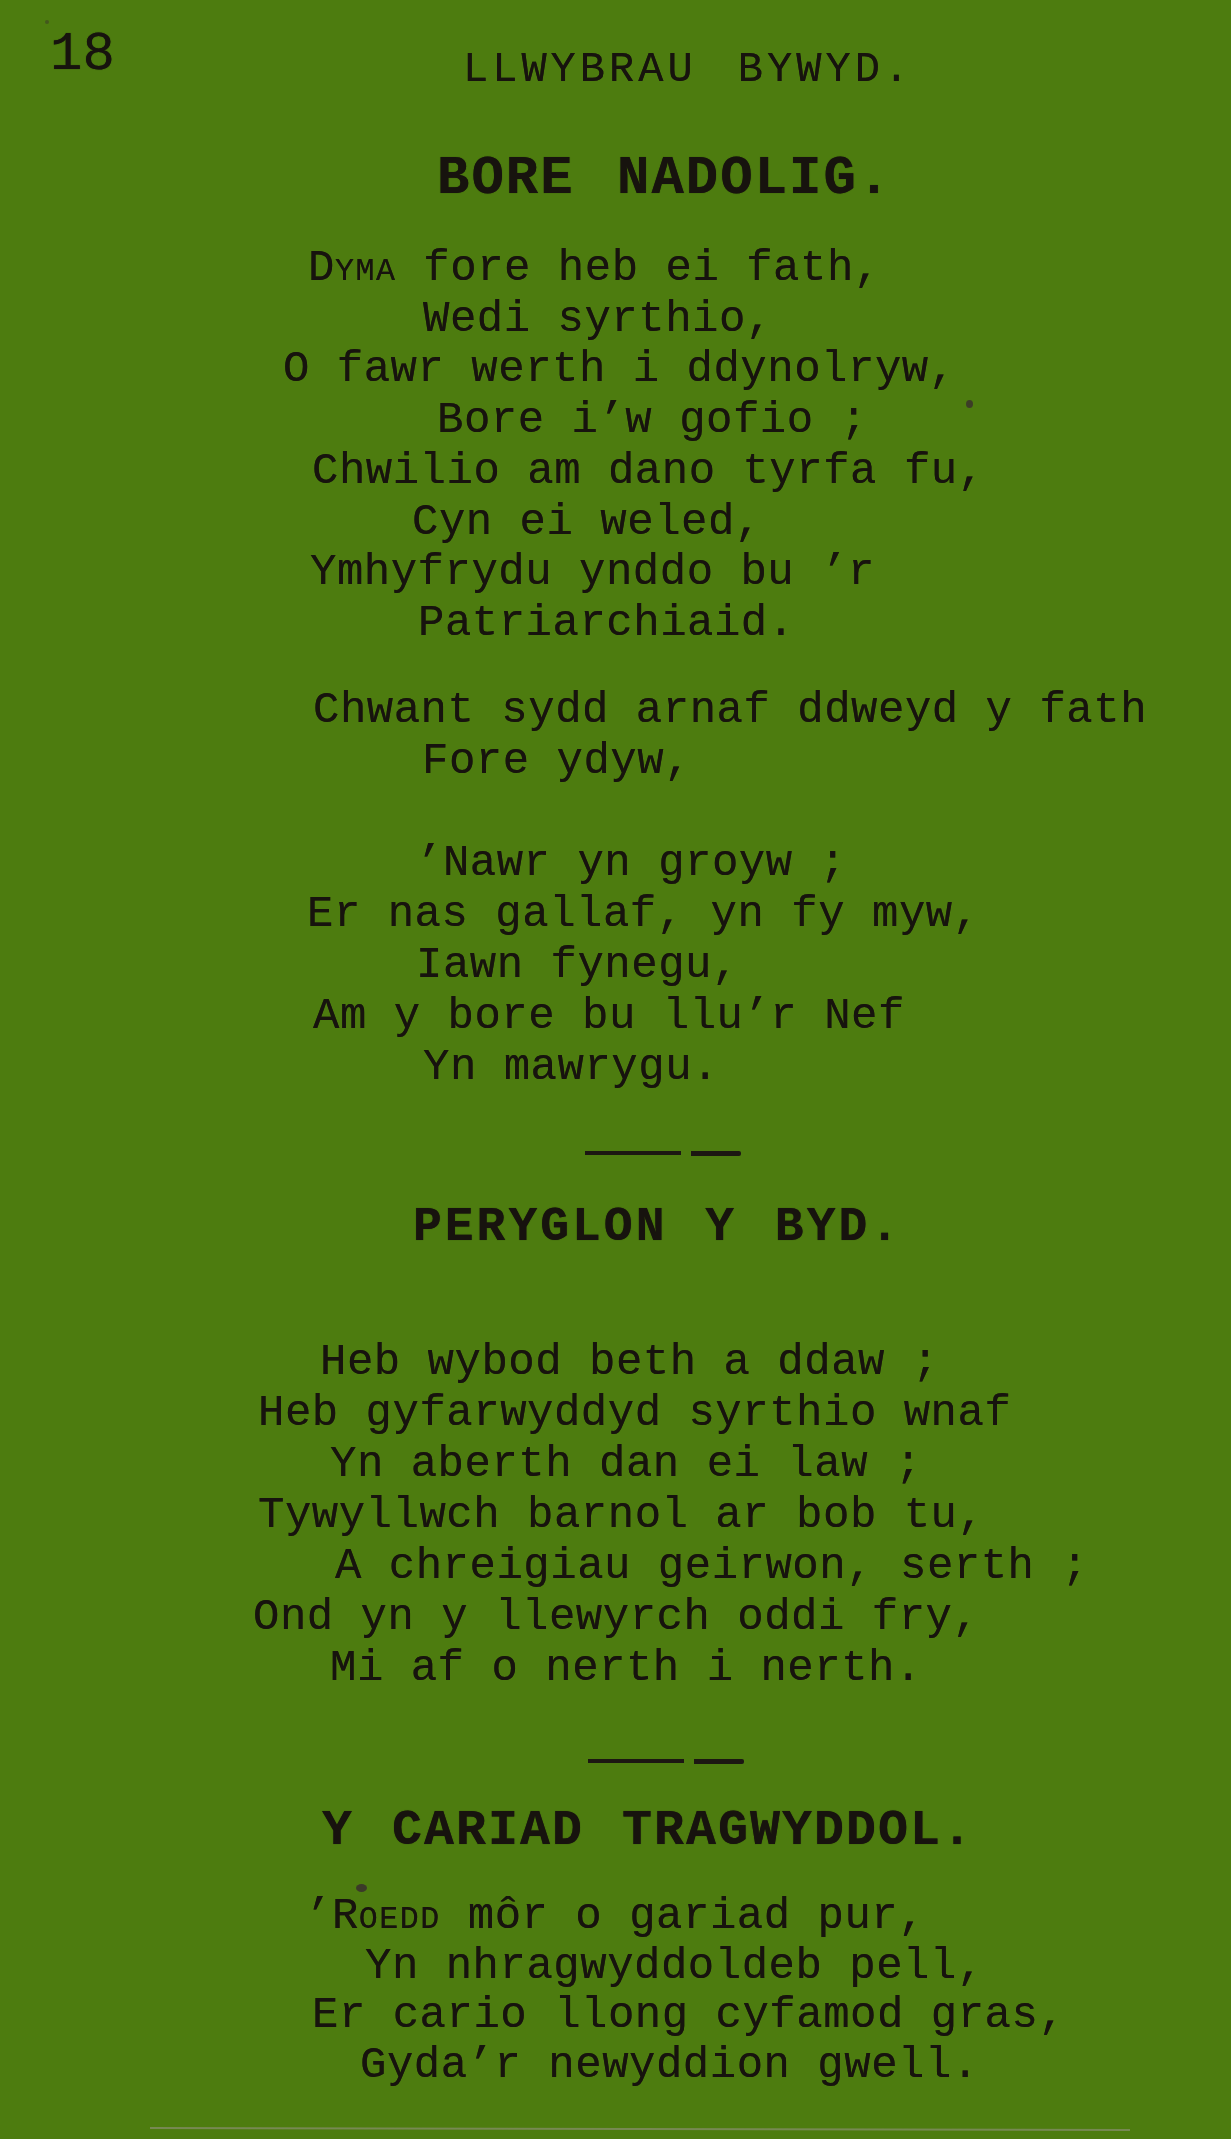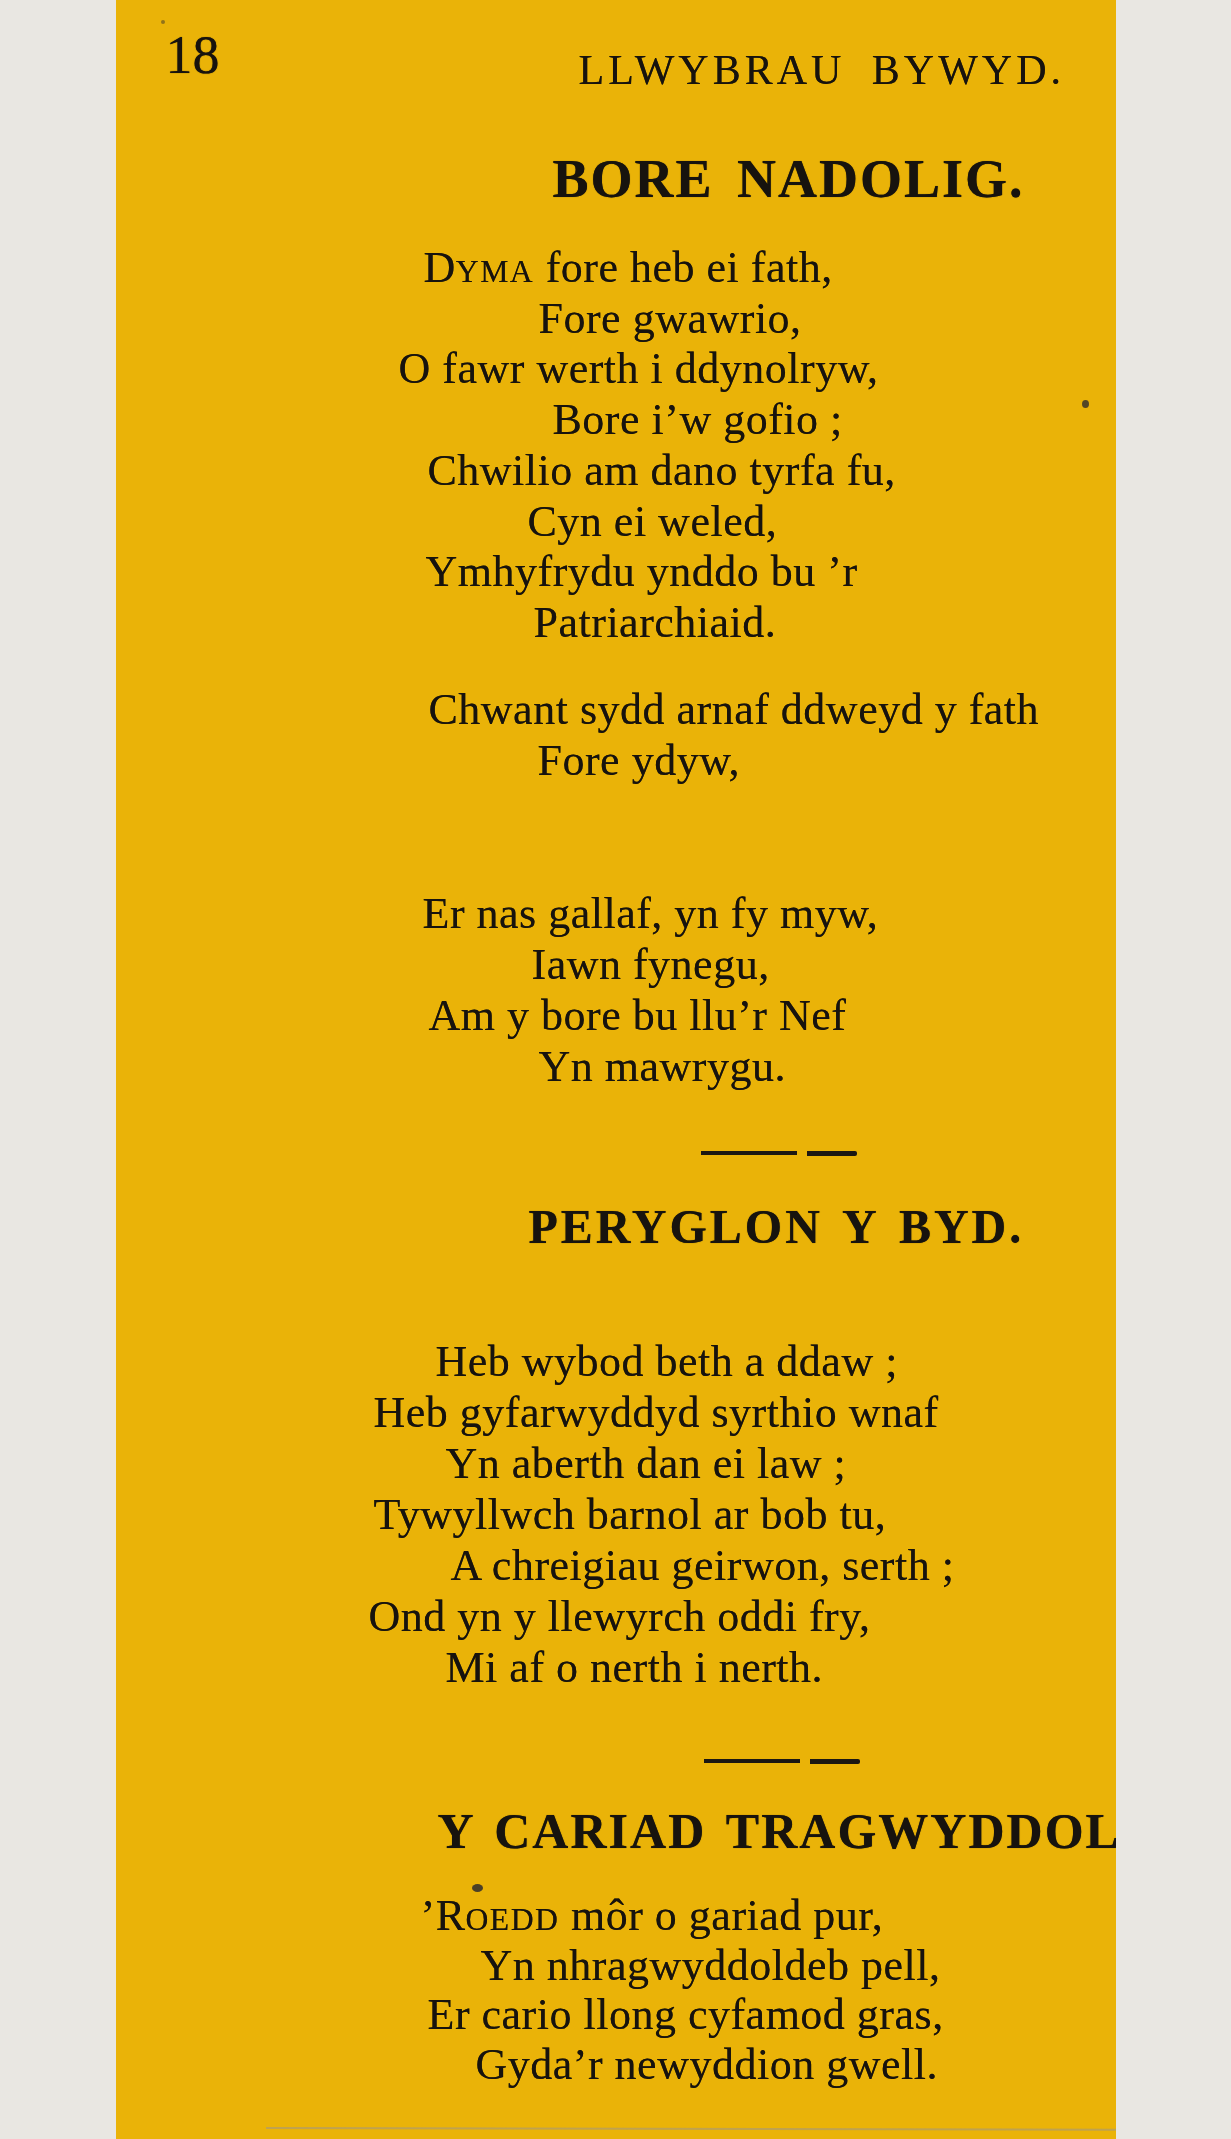--- a/index.html
+++ b/index.html
@@ -1,22 +1,22 @@
 <!DOCTYPE html>
 <html><head>
 <meta charset="utf-8">
 <style>
   html,body{margin:0;padding:0;background:#e9e7e2;}
   .page{
     position:relative;
-    width:1000px;height:2139px;
+    width:1231px;height:2139px;
     margin:0 auto;
-    background:#eab308;
+    background:#4d7c0f;
     overflow:hidden;
-    font-family:Liberation Serif, serif;
+    font-family:Liberation Mono, monospace;
     color:#17130e;
   }
   .page-number{
     position:absolute;left:50px;top:28px;
     font-size:54px;line-height:1;
     text-shadow:0 0 0.8px rgba(20,15,10,.9);
   }
   .running-header{
     position:absolute;left:463px;top:49px;
     font-size:42px;line-height:1;
@@ -57,31 +57,32 @@
 <div class="page">
 
   <div class="page-number">18</div>
 
   <div class="running-header">LLWYBRAU BYWYD.</div>
 
   <div class="heading heading-1">BORE NADOLIG.</div>
 
   <div class="stanza">
       <div class="poem-line" style="left: 308px; top: 246px; text-align: right;"><span>D</span><span class="sc">YMA</span><span> fore heb ei fath,</span></div>
-      <div class="poem-line" style="left: 423px; top: 297px;">Fore gwawrio,</div>
+      <div class="poem-line" style="left: 423px; top: 297px;">Wedi syrthio,</div>
       <div class="poem-line" style="left: 283px; top: 347px;">O fawr werth i ddynolryw,</div>
       <div class="poem-line" style="left: 437px; top: 398px;">Bore i’w gofio ;</div>
       <div class="poem-line" style="left: 312px; top: 449px;">Chwilio am dano tyrfa fu,</div>
       <div class="poem-line" style="left: 412px; top: 500px;">Cyn ei weled,</div>
       <div class="poem-line" style="left: 310px; top: 550px;">Ymhyfrydu ynddo bu ’r</div>
       <div class="poem-line" style="left: 418px; top: 601px;">Patriarchiaid.</div>
     </div>
   <div class="stanza">
       <div class="poem-line" style="left: 313px; top: 688px;">Chwant sydd arnaf ddweyd y fath</div>
       <div class="poem-line" style="left: 422px; top: 739px;">Fore ydyw,</div>
+      <div class="poem-line" style="left: 416px; top: 841px;">’Nawr yn groyw ;</div>
       <div class="poem-line" style="left: 307px; top: 892px; text-align: right;">Er nas gallaf, yn fy myw,</div>
       <div class="poem-line" style="left: 416px; top: 943px;">Iawn fynegu,</div>
       <div class="poem-line" style="left: 313px; top: 994px;">Am y bore bu llu’r Nef</div>
       <div class="poem-line" style="left: 423px; top: 1045px;">Yn mawrygu.</div>
     </div>
 
   <div class="divider" style="left:585px;top:1151px;">
     <span class="d-long"></span><span class="d-short"></span>
   </div>
 

